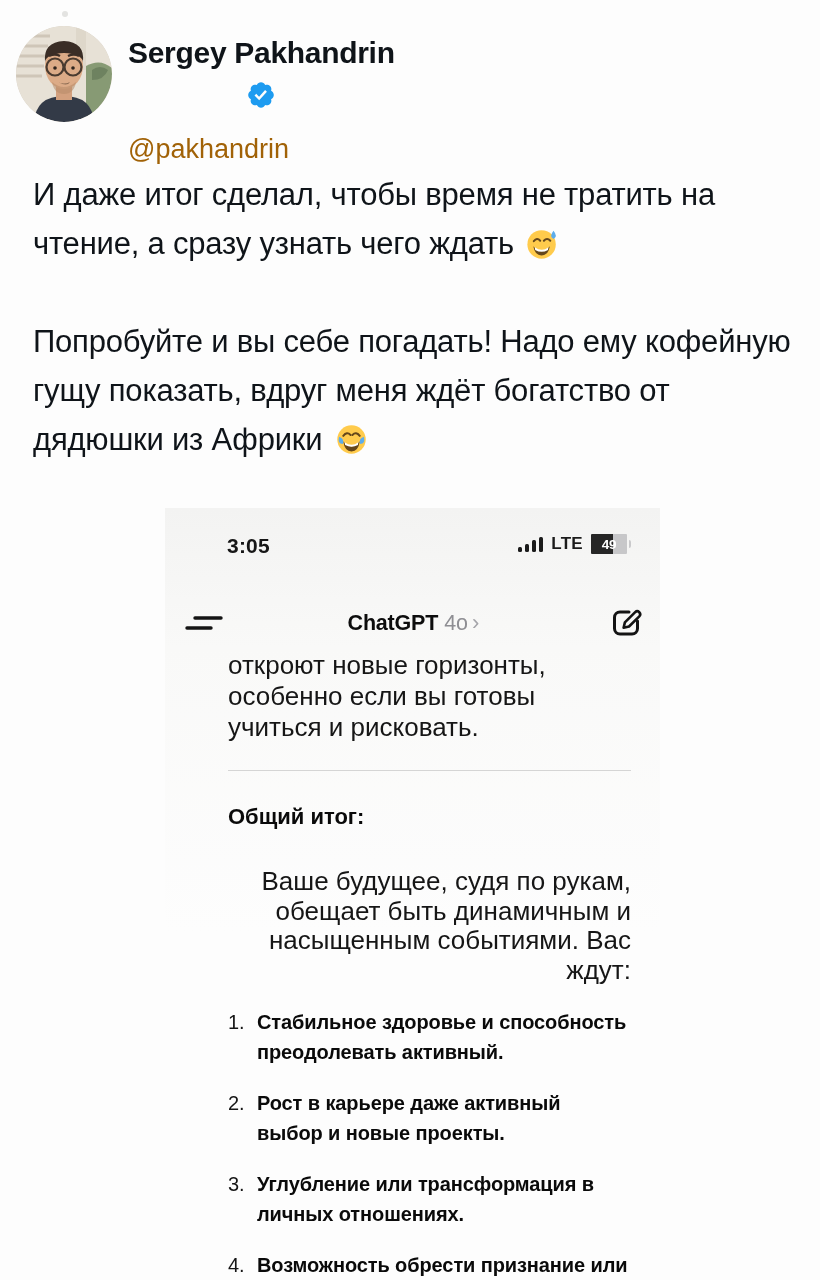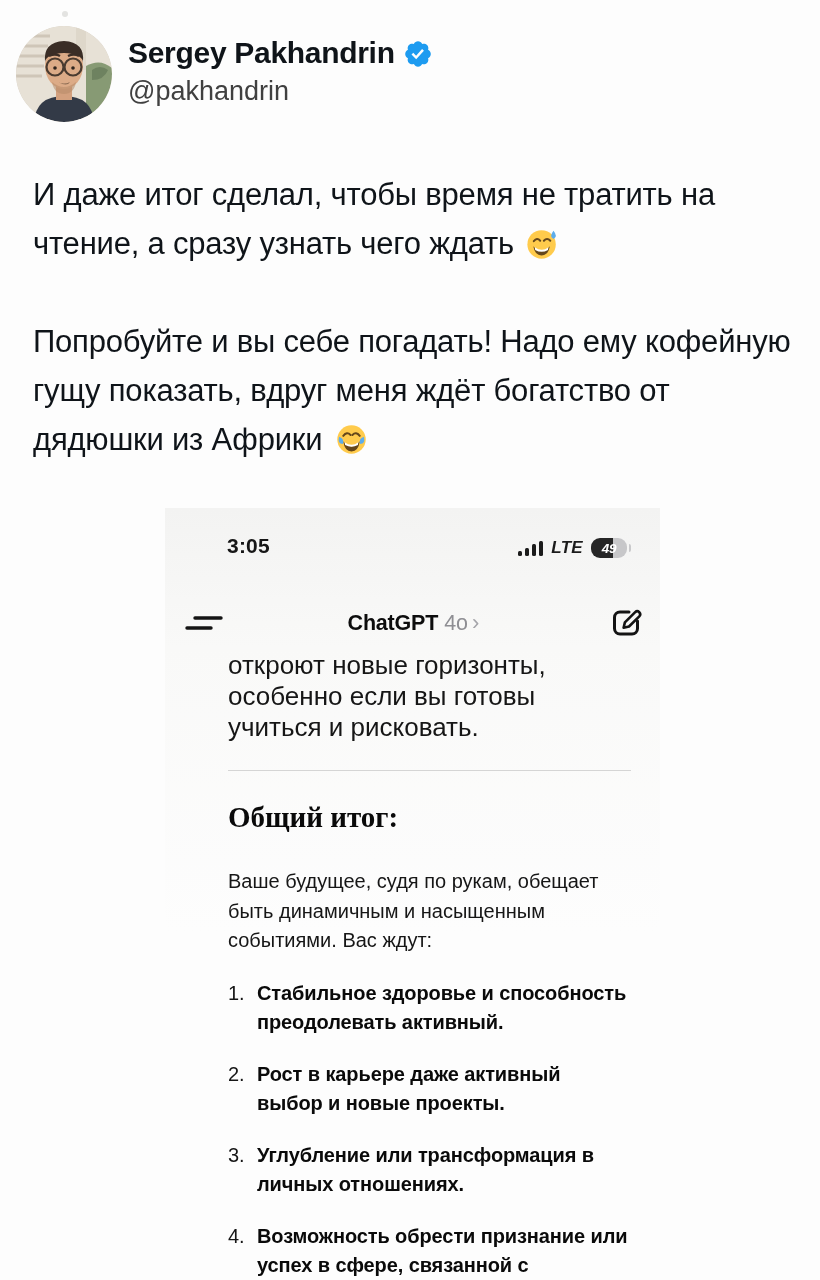--- a/index.html
+++ b/index.html
@@ -9,65 +9,65 @@
     font-family:"Liberation Sans","DejaVu Sans",sans-serif;
     color:#0f1419;
     -webkit-font-smoothing:antialiased;
   }
   .speck{position:absolute;left:62px;top:11px;width:6px;height:6px;border-radius:50%;background:#e3e3e1;}
 
   
   .tweet-header{position:absolute;left:16px;top:26px;display:flex;}
   .avatar{width:96px;height:96px;border-radius:50%;overflow:hidden;flex:none;background:#d9d2c6;}
   .author{margin-left:16px;padding-top:10px;}
-  .name-row{display:flex;align-items:center;gap:8px;}
+  .name-row{display:flex;align-items:center;gap:8px;flex-direction:column;}
   .author-name{font-size:30px;font-weight:700;letter-spacing:-0.3px;color:#0f1419;}
   .verified{width:30px;height:30px;margin-top:2px;}
-  .author-handle{font-size:27px;color:#404040;margin-top:6px;}
+  .author-handle{font-size:27px;color:#a16207;margin-top:24px;}
 
   
   .tweet-body{position:absolute;left:18px;top:170px;width:778px;}
   .tweet-body p{margin:0 0 49px 15px;font-size:31px;line-height:49px;letter-spacing:-0.2px;color:#0f1419;}
   .emoji{width:33px;height:33px;vertical-align:-6px;margin-left:4px;}
 
   
   .phone-shot{
     position:absolute;left:165px;top:508px;width:495px;height:772px;
     background:linear-gradient(180deg,#f3f3f2 0%,#f9f9f8 18%,rgba(253,253,253,0) 55%);
   }
-  .status-bar{position:absolute;top:26px;left:62px;right:33px;display:flex;justify-content:space-between;align-items:flex-end;}
+  .status-bar{position:absolute;top:26px;left:62px;right:33px;display:flex;justify-content:space-between;align-items:flex-start;}
   .sb-time{font-size:21px;font-weight:700;color:#161616;letter-spacing:0.2px;}
-  .sb-right{display:flex;align-items:center;gap:8px;font-style:italic;}
+  .sb-right{display:flex;align-items:center;gap:8px;}
   .signal{display:flex;align-items:flex-end;gap:2.5px;}
   .signal i{display:block;width:4.5px;background:#1b1b1b;border-radius:1.5px;}
   .signal i:nth-child(1){height:5px;}
   .signal i:nth-child(2){height:8px;}
   .signal i:nth-child(3){height:11.5px;}
   .signal i:nth-child(4){height:15px;}
   .sb-lte{font-size:17px;font-weight:600;color:#1b1b1b;letter-spacing:0.3px;}
   .battery{
-    position:relative;width:36px;height:20px;border-radius:9px;
+    position:relative;width:36px;height:20px;border-radius:1px;
     background:linear-gradient(90deg,#262626 0 60%,#c7c7c9 60% 100%);
     display:flex;align-items:center;justify-content:center;
   }
   .battery span{font-size:13.5px;font-weight:700;color:#ffffff;letter-spacing:-0.3px;}
   .battery::after{content:"";position:absolute;right:-4px;top:6px;width:2.5px;height:8px;background:#c9c9cb;border-radius:0 2px 2px 0;}
 
   .chat-header{position:absolute;top:94px;left:16px;right:14px;height:42px;display:flex;align-items:center;justify-content:space-between;}
   .chat-title{position:absolute;left:0;right:0;text-align:center;font-size:21.5px;}
   .chat-title .app{font-weight:700;color:#0d0d0d;letter-spacing:-0.2px;}
   .chat-title .model{color:#8e8e93;margin-left:6px;}
   .chat-title .chev{color:#a5a5aa;margin-left:4px;font-size:22px;}
   .menu-icon,.compose-icon{position:relative;z-index:2;}
 
   .chat-body{position:absolute;top:142px;left:63px;width:403px;color:#111111;}
   .partial{margin:0;font-size:26px;line-height:31px;color:#161616;}
   .divider{margin:27px 0 0 0;border:none;border-top:1.5px solid #d5d5d5;}
-  .section-title{margin:33px 0 8px 0;font-size:29px;line-height:26px;font-weight:700;color:#0a0a0a;font-family:Liberation Serif, serif;}
-  .chat-intro{margin:37px 0 0 0;font-size:20px;line-height:29.5px;color:#161616;}
+  .section-title{margin:33px 0 8px 0;font-size:22px;line-height:26px;font-weight:700;color:#0a0a0a;}
+  .chat-intro{margin:37px 0 0 0;font-size:26px;line-height:29.5px;color:#161616;text-align:right;}
   .num-list{margin:23px 0 0 0;padding:0;list-style:none;}
   .num-list li{display:flex;margin:0 0 22px 0;font-size:20px;line-height:29.5px;}
   .li-num{width:29px;flex:none;color:#161616;}
   .li-text{font-weight:700;color:#0a0a0a;letter-spacing:-0.1px;}
 </style>
 </head>
 <body>
 
 <div class="speck"></div>
 

